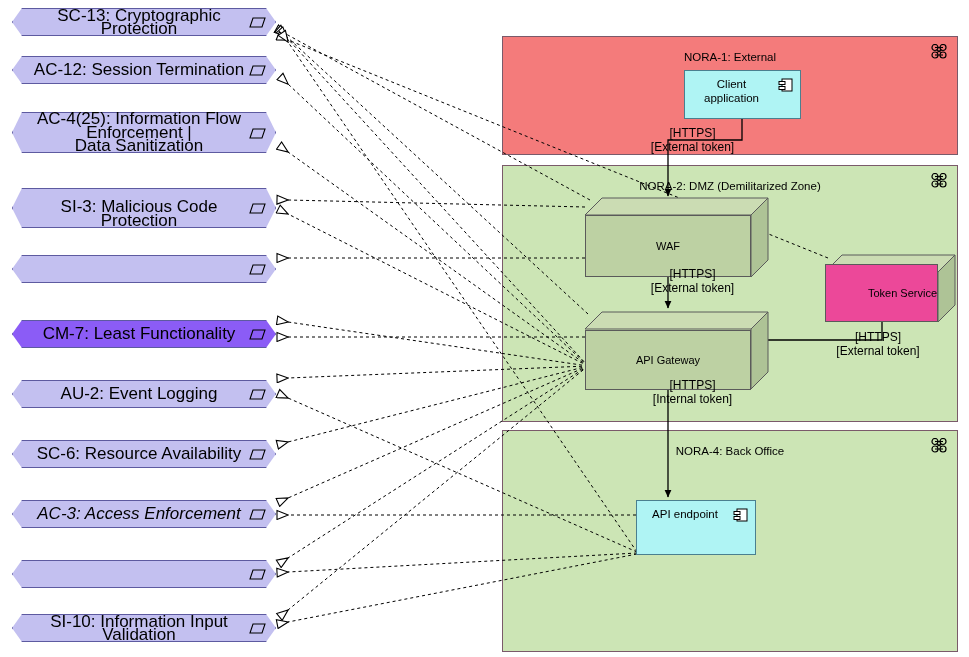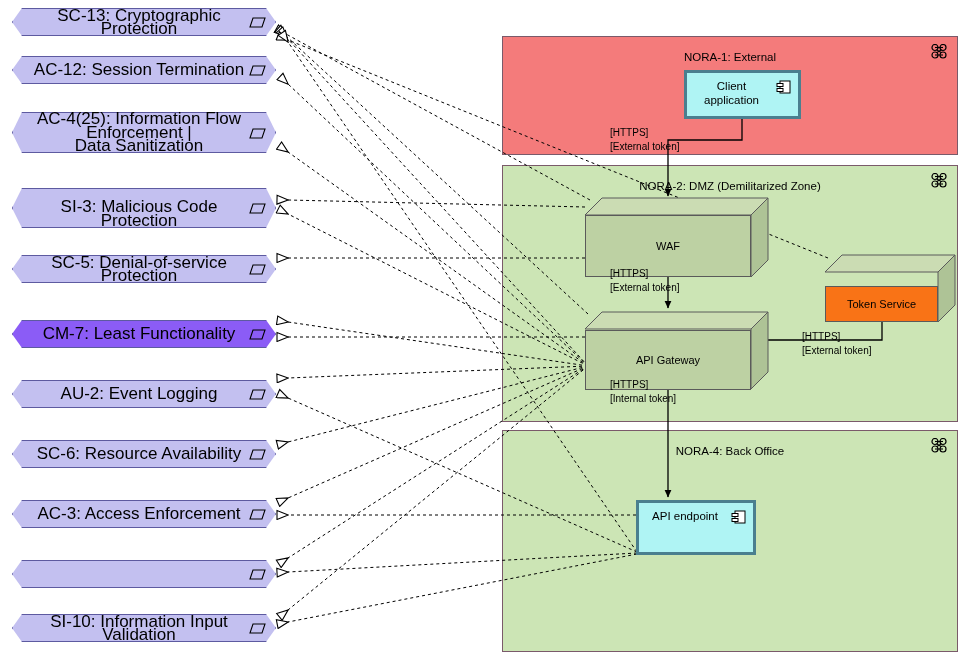--- a/index.html
+++ b/index.html
@@ -104,21 +104,21 @@
     position: absolute;
     left: 0;
     top: 0;
     overflow: visible;
   }
   
   .comp {
     position: absolute;
     box-sizing: border-box;
     background: #aff4f4;
-    border: 3px solid #be185d;
+    border: 1px solid #be185d;
     z-index: 6;
   }
   .comp .c-label {
     position: absolute;
     left: 6px;
     right: 28px;
     top: 6px;
     text-align: center;
     font-size: 11.5px;
     line-height: 14px;
@@ -127,23 +127,24 @@
   .comp-icon {
     position: absolute;
     right: 7px;
     top: 7px;
     width: 15px;
     height: 14px;
   }
   
   .elabel {
     position: absolute;
-    font-size: 10px;
+    font-size: 12px;
     line-height: 14px;
     color: #000;
+    text-align: center;
     white-space: pre-line;
     z-index: 7;
   }
 </style>
 </head>
 <body>
 
 <div id="canvas">
 
   <div id="zones-layer">
@@ -236,21 +237,21 @@
         </svg>
         <div class="n-front" style="width: 166px; height: 62px; background: rgb(189, 209, 163); border-color: rgb(90, 90, 90);">
           <span class="n-label">WAF</span>
         </div>
       </div>
       <div class="node3d" style="left: 825px; top: 255px; width: 130px; height: 67px;">
         <svg width="130" height="67">
           <path d="M 0 17 L 17 0 L 130 0 L 113 17 z" fill="#cbdcb3" stroke="#5a5a5a"></path>
           <path d="M 113 17 L 130 0 L 130 50 L 113 67 z" fill="#aec396" stroke="#5a5a5a"></path>
         </svg>
-        <div class="n-front" style="width: 113px; height: 36px; background: #f97316; border-color: rgb(90, 90, 90);">
+        <div class="n-front" style="width: 113px; height: 58px; background: #ec4899; border-color: rgb(90, 90, 90); justify-content: flex-end;">
           <span class="n-label">Token Service</span>
         </div>
       </div>
       <div class="node3d" style="left: 585px; top: 312px; width: 183px; height: 78px;">
         <svg width="183" height="77">
           <path d="M 0 17 L 17 0 L 183 0 L 166 17 z" fill="#cbdcb3" stroke="#5a5a5a"></path>
           <path d="M 166 17 L 183 0 L 183 60 L 166 77 z" fill="#aec396" stroke="#5a5a5a"></path>
         </svg>
         <div class="n-front" style="width: 166px; height: 60px; background: rgb(189, 209, 163); border-color: rgb(90, 90, 90);">
           <span class="n-label">API Gateway</span>
@@ -307,21 +308,20 @@
           <path d="M 4 1 L 16 1 L 13 10 L 1 10 z" fill="none" stroke="#000" stroke-width="1.1"></path>
         </svg>
       </div>
       <div class="req" style="left: 12px; top: 188px; width: 264px; height: 40px; background: rgb(195, 192, 240); border-color: rgb(93, 90, 160); align-items: flex-end;">
         <span class="req-label">SI-3: Malicious Code Protection</span>
         <svg class="req-icon" viewBox="0 0 17 11">
           <path d="M 4 1 L 16 1 L 13 10 L 1 10 z" fill="none" stroke="#000" stroke-width="1.1"></path>
         </svg>
       </div>
       <div class="req" style="left: 12px; top: 255px; width: 264px; height: 28px; background: rgb(195, 192, 240); border-color: rgb(93, 90, 160);">
-        <span class="req-label">SC-5: Denial-of-service Protection</span>
         <svg class="req-icon" viewBox="0 0 17 11">
           <path d="M 4 1 L 16 1 L 13 10 L 1 10 z" fill="none" stroke="#000" stroke-width="1.1"></path>
         </svg>
       </div>
       <div class="req" style="left: 12px; top: 320px; width: 264px; height: 28px; background: #8b5cf6; border-color: rgb(93, 90, 160);">
         <span class="req-label">CM-7: Least Functionality</span>
         <svg class="req-icon" viewBox="0 0 17 11">
           <path d="M 4 1 L 16 1 L 13 10 L 1 10 z" fill="none" stroke="#000" stroke-width="1.1"></path>
         </svg>
       </div>
@@ -330,21 +330,21 @@
         <svg class="req-icon" viewBox="0 0 17 11">
           <path d="M 4 1 L 16 1 L 13 10 L 1 10 z" fill="none" stroke="#000" stroke-width="1.1"></path>
         </svg>
       </div>
       <div class="req" style="left: 12px; top: 440px; width: 264px; height: 28px; background: rgb(195, 192, 240); border-color: rgb(93, 90, 160);">
         <span class="req-label">SC-6: Resource Availability</span>
         <svg class="req-icon" viewBox="0 0 17 11">
           <path d="M 4 1 L 16 1 L 13 10 L 1 10 z" fill="none" stroke="#000" stroke-width="1.1"></path>
         </svg>
       </div>
-      <div class="req" style="left: 12px; top: 500px; width: 264px; height: 28px; background: rgb(195, 192, 240); border-color: rgb(93, 90, 160);">
+      <div class="req" style="left: 12px; top: 500px; width: 264px; height: 28px; background: rgb(195, 192, 240); border-color: rgb(93, 90, 160); font-style: italic;">
         <span class="req-label">AC-3: Access Enforcement</span>
         <svg class="req-icon" viewBox="0 0 17 11">
           <path d="M 4 1 L 16 1 L 13 10 L 1 10 z" fill="none" stroke="#000" stroke-width="1.1"></path>
         </svg>
       </div>
       <div class="req" style="left: 12px; top: 560px; width: 264px; height: 28px; background: rgb(195, 192, 240); border-color: rgb(93, 90, 160);">
         <svg class="req-icon" viewBox="0 0 17 11">
           <path d="M 4 1 L 16 1 L 13 10 L 1 10 z" fill="none" stroke="#000" stroke-width="1.1"></path>
         </svg>
       </div>

